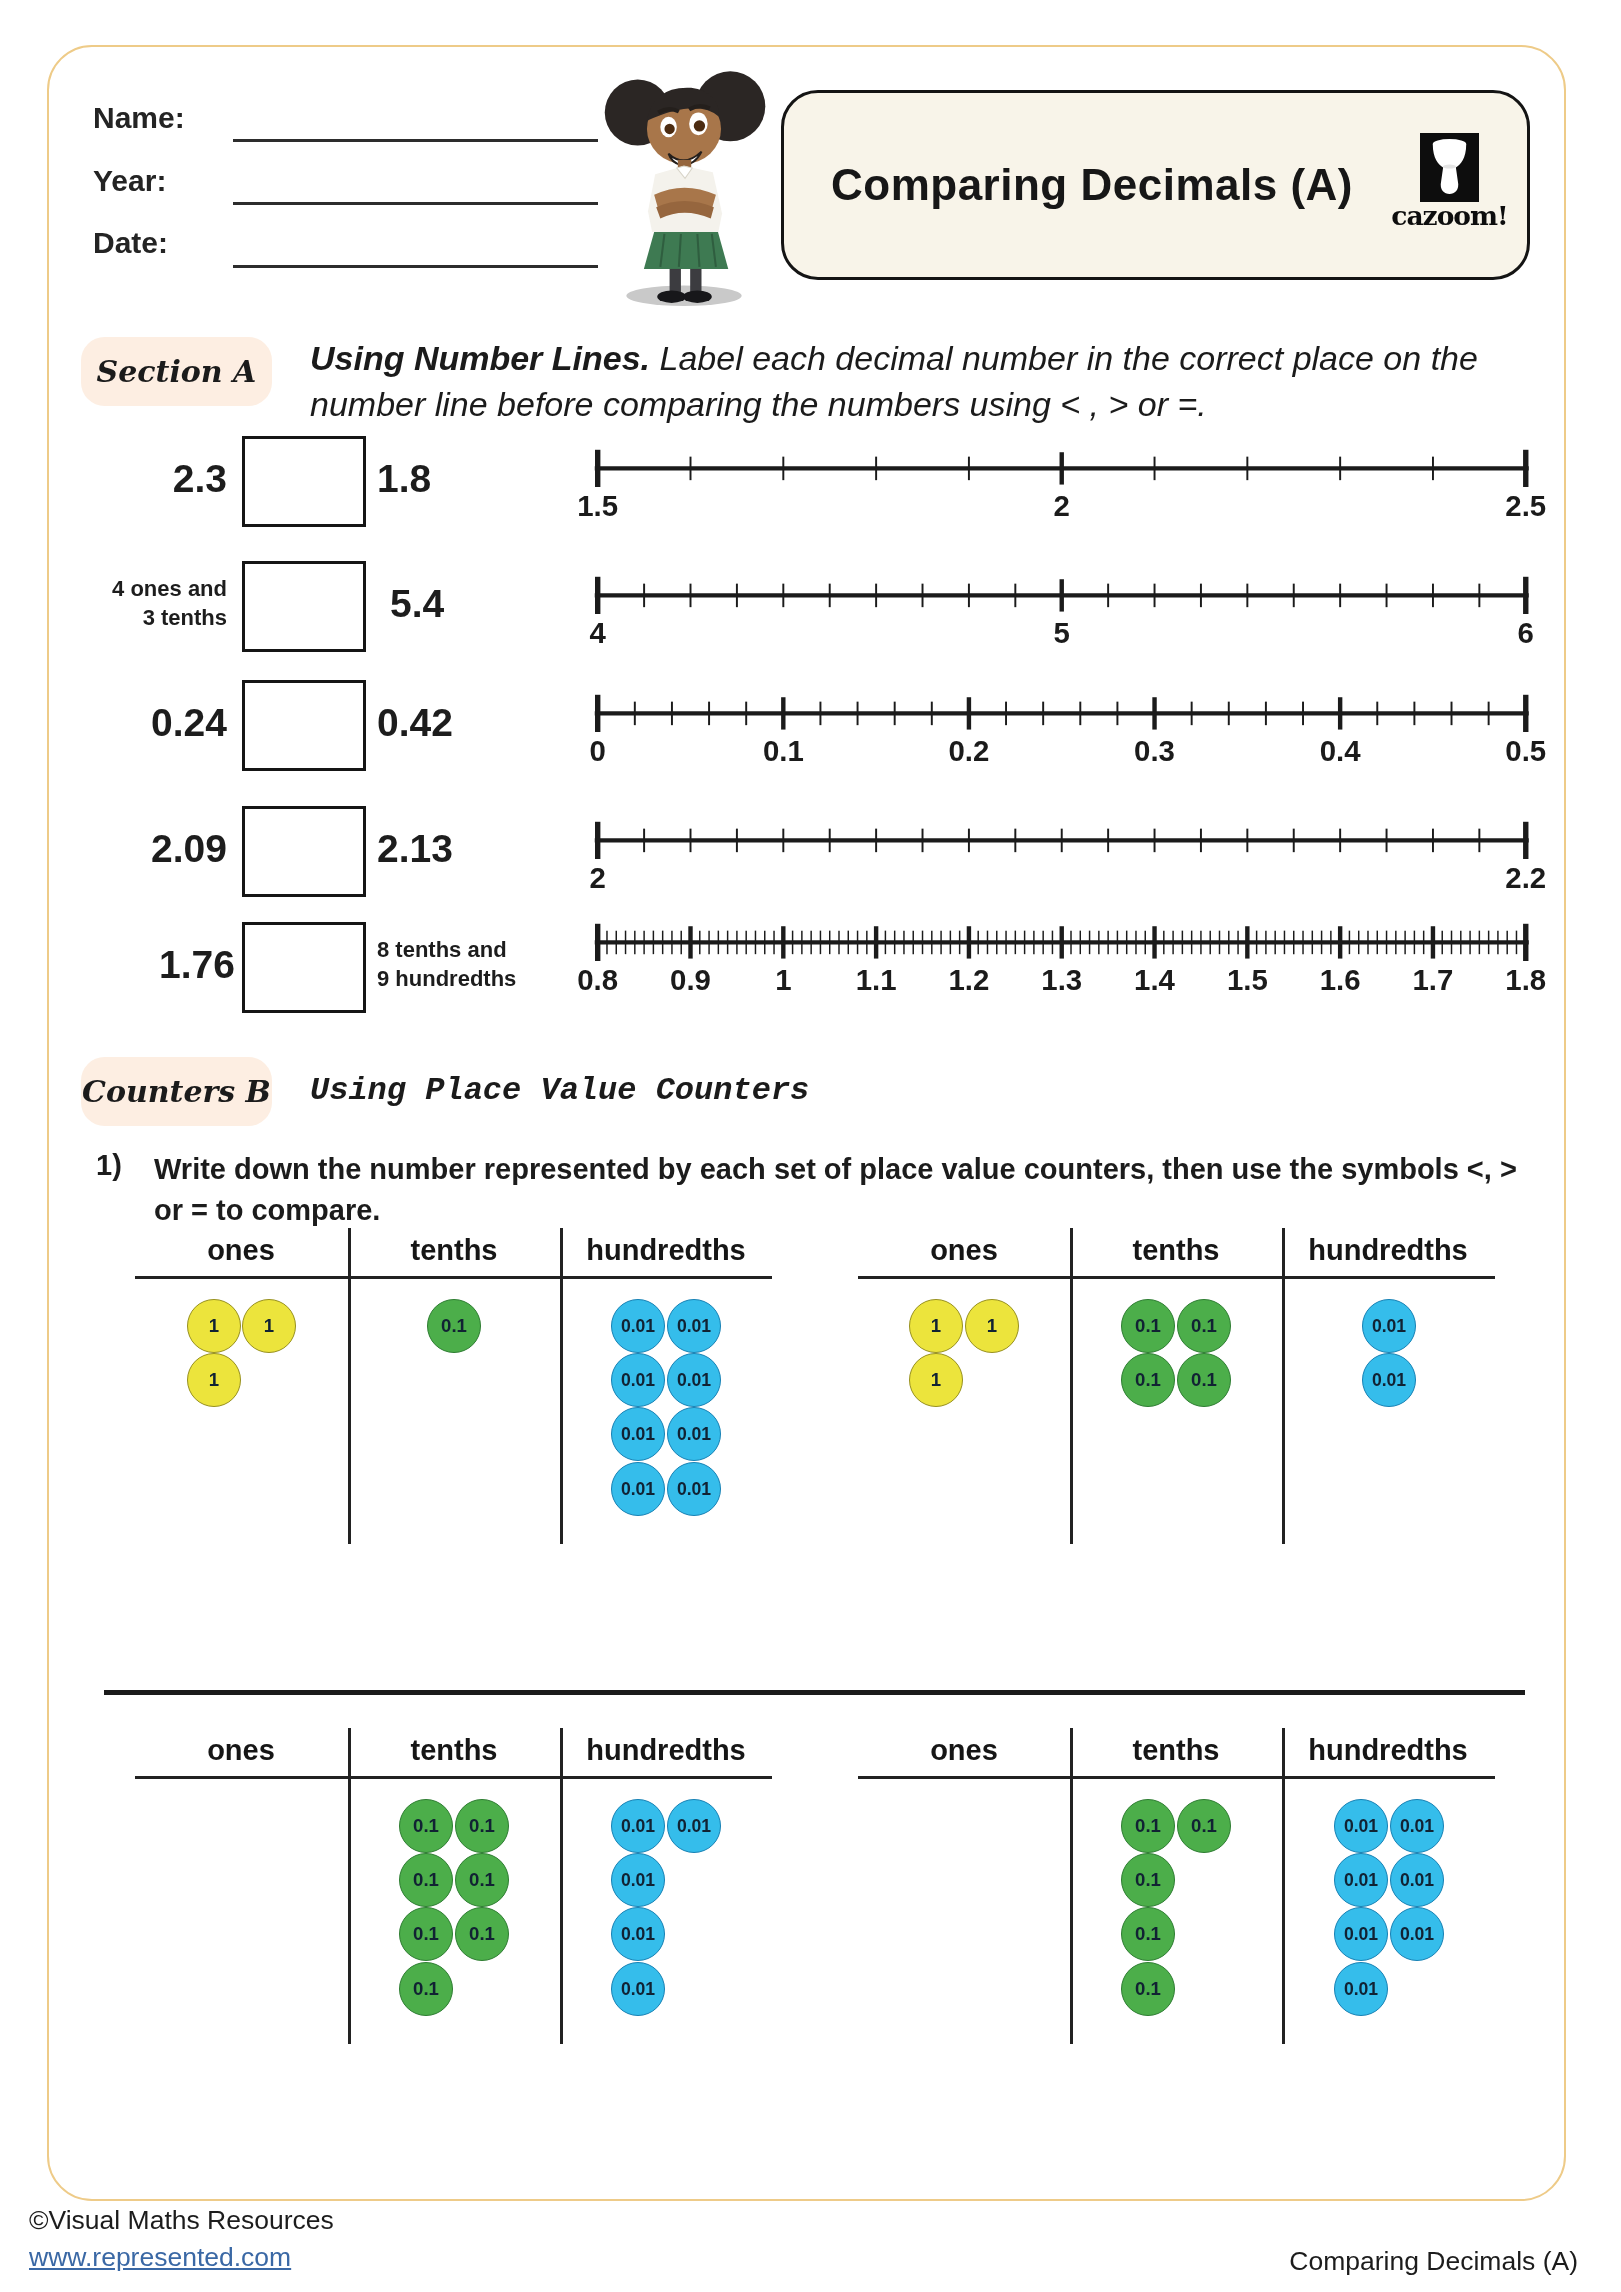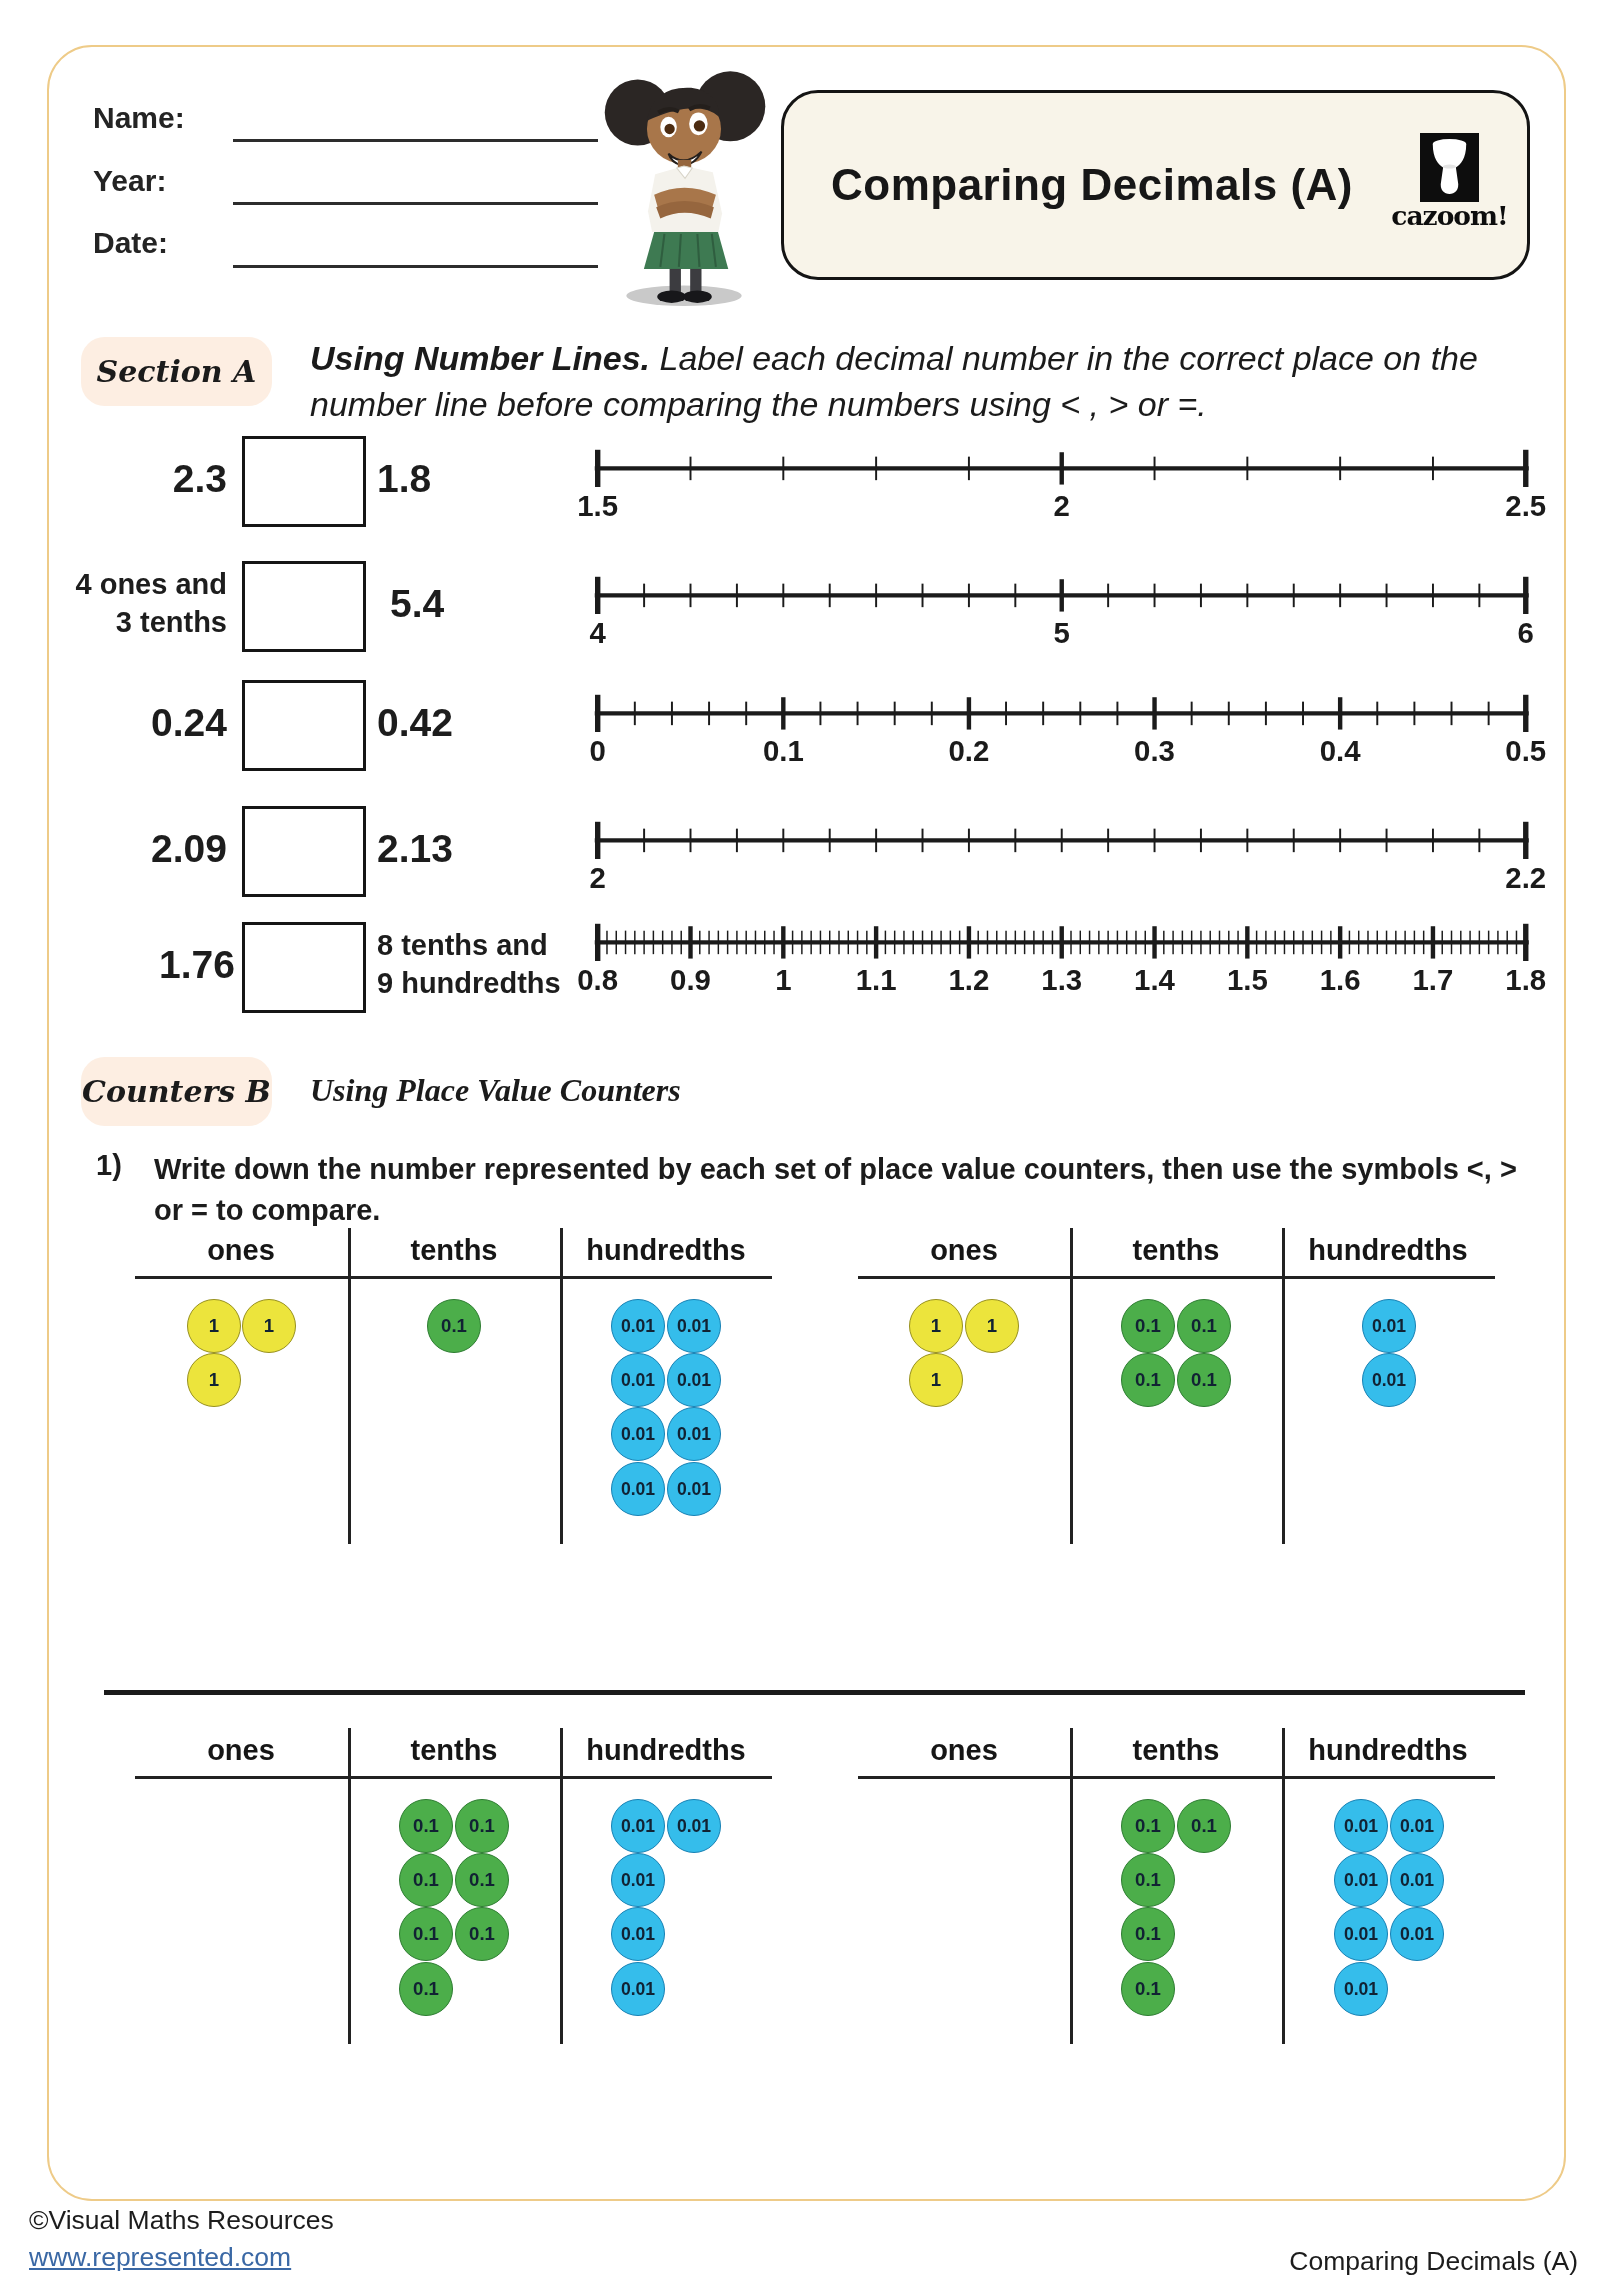--- a/index.html
+++ b/index.html
@@ -17,30 +17,30 @@
   .logo-rect{position:absolute;left:1420px;top:133px;width:59px;height:69px;background:#0d0d0d;}
   .logo-text{position:absolute;left:1377px;top:200px;width:145px;text-align:center;
              font-family:"DejaVu Serif",serif;font-weight:bold;font-size:26.5px;letter-spacing:-1px;color:#0d0d0d;}
   
   .section-label{position:absolute;left:81px;width:191px;height:69px;background:#fdeee2;border-radius:23.5px;
                  display:flex;align-items:center;justify-content:center;
                  font-family:"DejaVu Serif",serif;font-style:italic;font-weight:bold;font-size:30px;color:#1b1b1b;}
   .instr{position:absolute;left:310px;top:335px;width:1225px;font-family:Liberation Sans, sans-serif;
          font-style:italic;font-size:34px;line-height:1.36;color:#1b1b1b;}
   .instr .b{font-weight:bold;}
-  .sec-b-heading{position:absolute;left:310px;top:1072px;font-family:Liberation Serif, serif;
+  .sec-b-heading{position:absolute;left:310px;top:1072px;font-family:Liberation Mono, monospace;
                  font-style:italic;font-weight:bold;font-size:32px;color:#1b1b1b;}
   .q-num{position:absolute;left:96px;top:1149px;font-size:29px;font-weight:bold;}
   .q-text{position:absolute;left:154px;top:1149px;width:1387px;font-size:29px;font-weight:bold;line-height:1.4;}
   
   .cmp-val{position:absolute;display:flex;flex-direction:column;justify-content:center;
            font-size:39px;font-weight:bold;color:#1d1d1d;}
   .cmp-val.left{align-items:flex-end;text-align:right;}
   .cmp-val.right{align-items:flex-start;text-align:left;}
-  .cmp-val.small{font-size:29px;line-height:1.3;}
+  .cmp-val.small{font-size:22px;line-height:1.3;}
   .answer-box{position:absolute;width:118px;height:85px;background:#fff;border:3.4px solid #151515;}
   
   .col-header{position:absolute;text-align:center;font-size:29px;font-weight:bold;color:#161616;}
   .head-line{position:absolute;height:2.9px;background:#222;}
   .v-line{position:absolute;width:2.5px;background:#222;}
   .counter{position:absolute;width:54px;height:54px;border-radius:50%;display:flex;align-items:center;
            justify-content:center;font-weight:bold;color:#123;box-sizing:border-box;}
   .divider{position:absolute;left:104px;top:1690px;width:1421px;height:4.9px;background:#1b1b1b;}
   
   .footer-copy{position:absolute;left:29px;top:2205px;font-size:26.5px;color:#1c1c1c;}

